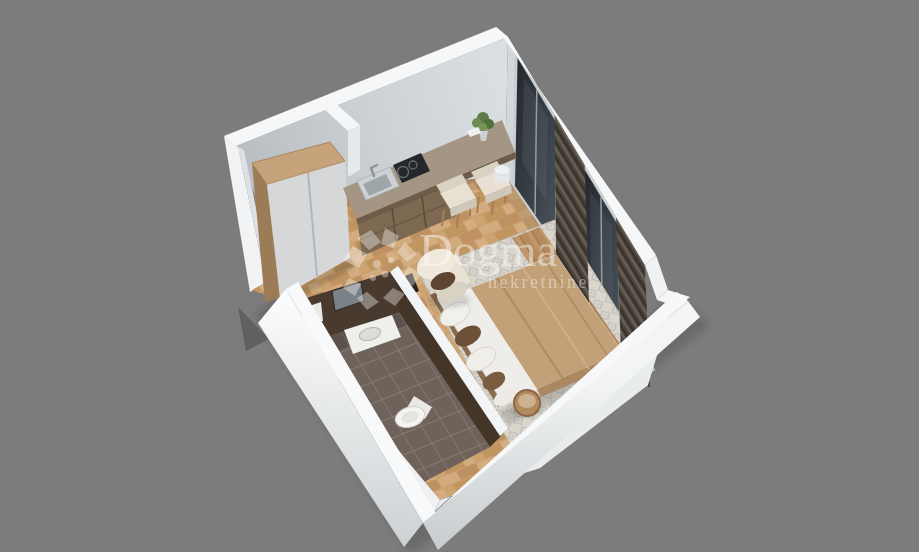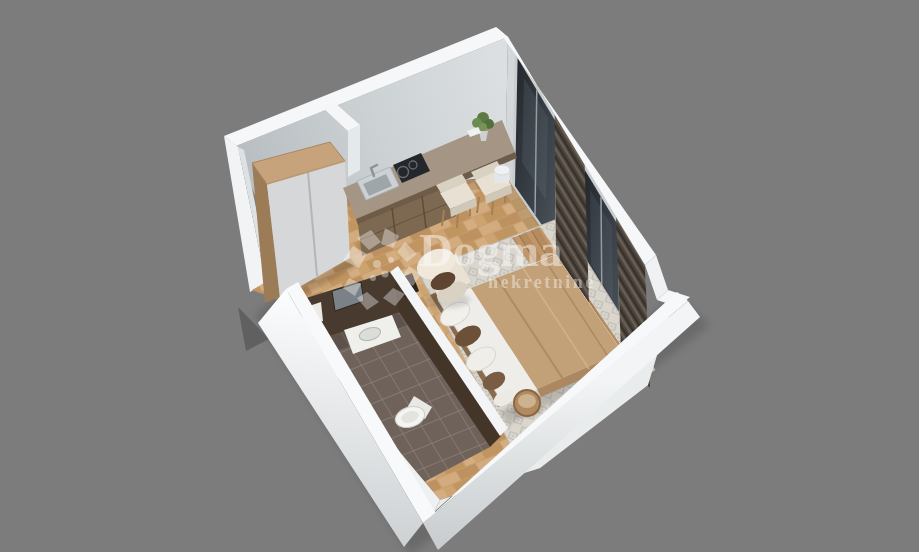--- a/index.html
+++ b/index.html
@@ -1,16 +1,16 @@
 <!DOCTYPE html>
 <html style="--bg: #7c7c7c; --watermark: #ffffff; --wallTop: #f5f7f8; --wallFaceLight: #d9dde0; --wallFaceMid: #c9ced1; --woodFloor: #c89d6e; --rugBase: #dbd6cc; --rugPattern: #9aa0a8; --bathTile: #6f625a; --darkWood: #493a2f; --curtain: #4b433b; --glass: #2b3137; --counterTop: #a49584; --cabinetWood: #7d6951; --wardrobeDoor: #d5d7d9; --wardrobeWood: #c7a37c; --creamFabric: #e8e1d4; --blanket: #c2a078; --mattress: #efede9; --pillowBrown: #6d5038; --arrow: #606060;"><head>
 <meta charset="utf-8">
 <style>
   html,body{margin:0;padding:0;background:var(--bg,#7c7c7c);}
-  .stage{position:relative;width:902px;height:552px;overflow:hidden;background:var(--bg,#7c7c7c);font-weight:bold;}
+  .stage{position:relative;width:902px;height:552px;overflow:hidden;background:var(--bg,#7c7c7c);}
   svg{display:block;}
   .wm-brand{font-family:"Liberation Serif","DejaVu Serif",serif;font-size:47px;fill:var(--watermark,#ffffff);opacity:.45;}
   .wm-sub{font-family:"Liberation Serif","DejaVu Serif",serif;font-size:18px;letter-spacing:2.5px;fill:var(--watermark,#ffffff);opacity:.40;}
   .wm-shape{fill:var(--watermark,#ffffff);opacity:.36;}
 </style>
 </head>
 <body>
 
 <div class="stage">
 <svg width="919" height="552" viewBox="0 0 919 552">

